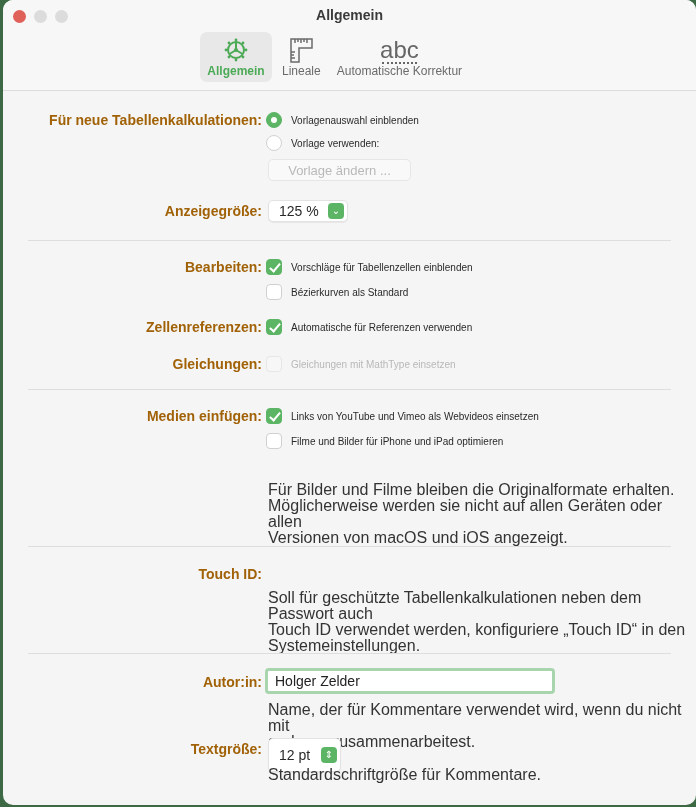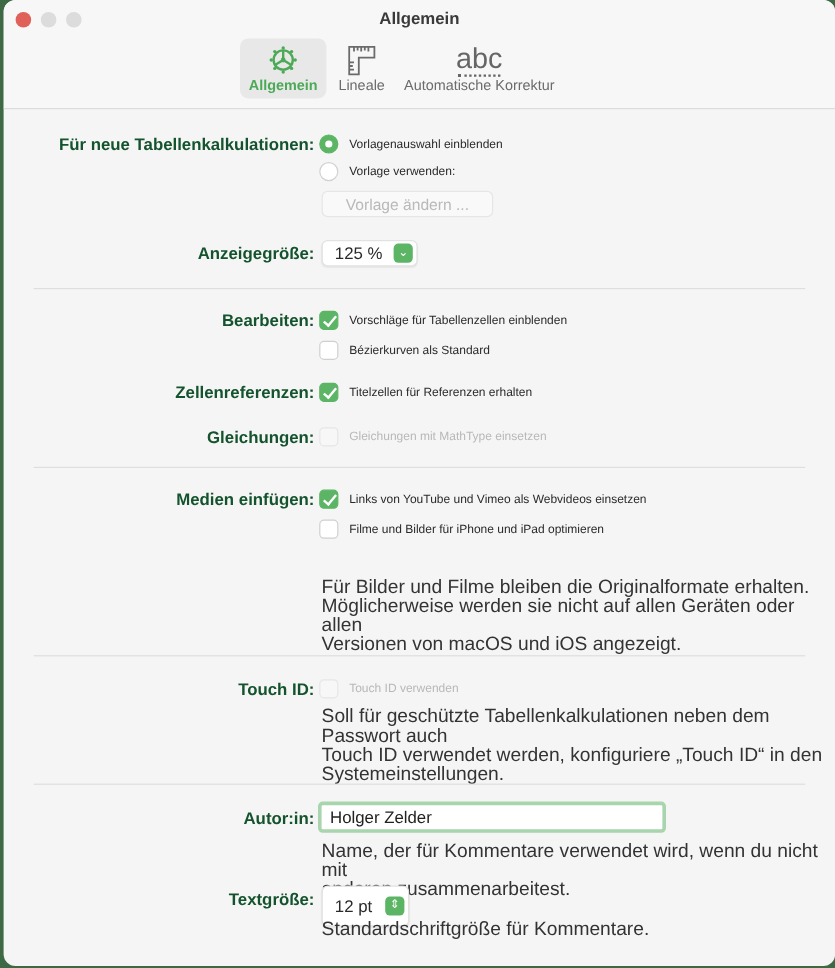--- a/index.html
+++ b/index.html
@@ -28,21 +28,21 @@
       color: #6b6b6b; font-size: 12px;
     }
     .tb-item.active { background: #e8e8e8; color: #4caa57; font-weight: bold; width: 72px; }
     .tb-item .ic { height: 28px; display: flex; align-items: center; justify-content: center; }
     .abc { font-size: 24px; color: #666; line-height: 18px; position: relative; }
     .abc::after {
       content: ""; position: absolute; left: 2px; right: 2px; bottom: -5px;
       border-bottom: 2px dotted #666;
     }
     .label {
-      position: absolute; right: 434px; font-weight: bold; font-size: 14px; color: #14532d;
+      position: absolute; right: 434px; font-weight: bold; font-size: 14px; color: #a16207;
       white-space: nowrap; text-align: right;
     }
     .ctrl { position: absolute; left: 263px; display: flex; align-items: center; font-size: 10px; color: #2a2a2a; white-space: nowrap; }
     .ctrl.disabled { color: #b8b8b8; }
     .radio {
       width: 16px; height: 16px; border-radius: 50%; background: #fff;
       border: 1px solid #d2d2d2; margin-right: 9px; flex: none; position: relative;
     }
     .radio.on { background: #5cb565; border-color: #5cb565; }
     .radio.on::after {
@@ -172,21 +172,21 @@
     <span>Vorschläge für Tabellenzellen einblenden</span>
   </div>
   <div class="ctrl" style="top:284px;">
     <span class="cb"></span>
     <span>Bézierkurven als Standard</span>
   </div>
 
   <div class="label" style="top:319px;">Zellenreferenzen:</div>
   <div class="ctrl" style="top:319px;">
     <span class="cb on"></span>
-    <span>Titelzellen für Referenzen erhalten</span>
+    <span>Automatische für Referenzen verwenden</span>
   </div>
 
   <div class="label" style="top:356px;">Gleichungen:</div>
   <div class="ctrl disabled" style="top:356px;">
     <span class="cb dis"></span>
     <span>Gleichungen mit MathType einsetzen</span>
   </div>
 
   <div class="sep" style="top:389px;"></div>
 
@@ -201,24 +201,20 @@
   </div>
   <div class="help" style="top:482px;">
     <div>Für Bilder und Filme bleiben die Originalformate erhalten.</div>
     <div>Möglicherweise werden sie nicht auf allen Geräten oder allen</div>
     <div>Versionen von macOS und iOS angezeigt.</div>
   </div>
 
   <div class="sep" style="top:546px;"></div>
 
   <div class="label" style="top:566px;">Touch ID:</div>
-  <div class="ctrl disabled" style="top:566px;">
-    <span class="cb dis"></span>
-    <span>Touch ID verwenden</span>
-  </div>
   <div class="help" style="top:590px;">
     <div>Soll für geschützte Tabellenkalkulationen neben dem Passwort auch</div>
     <div>Touch ID verwendet werden, konfiguriere „Touch ID“ in den</div>
     <div>Systemeinstellungen.</div>
   </div>
 
   <div class="sep" style="top:653px;"></div>
 
   <div class="label" style="top:674px;">Autor:in:</div>
   <div class="textfield">Holger Zelder</div>

